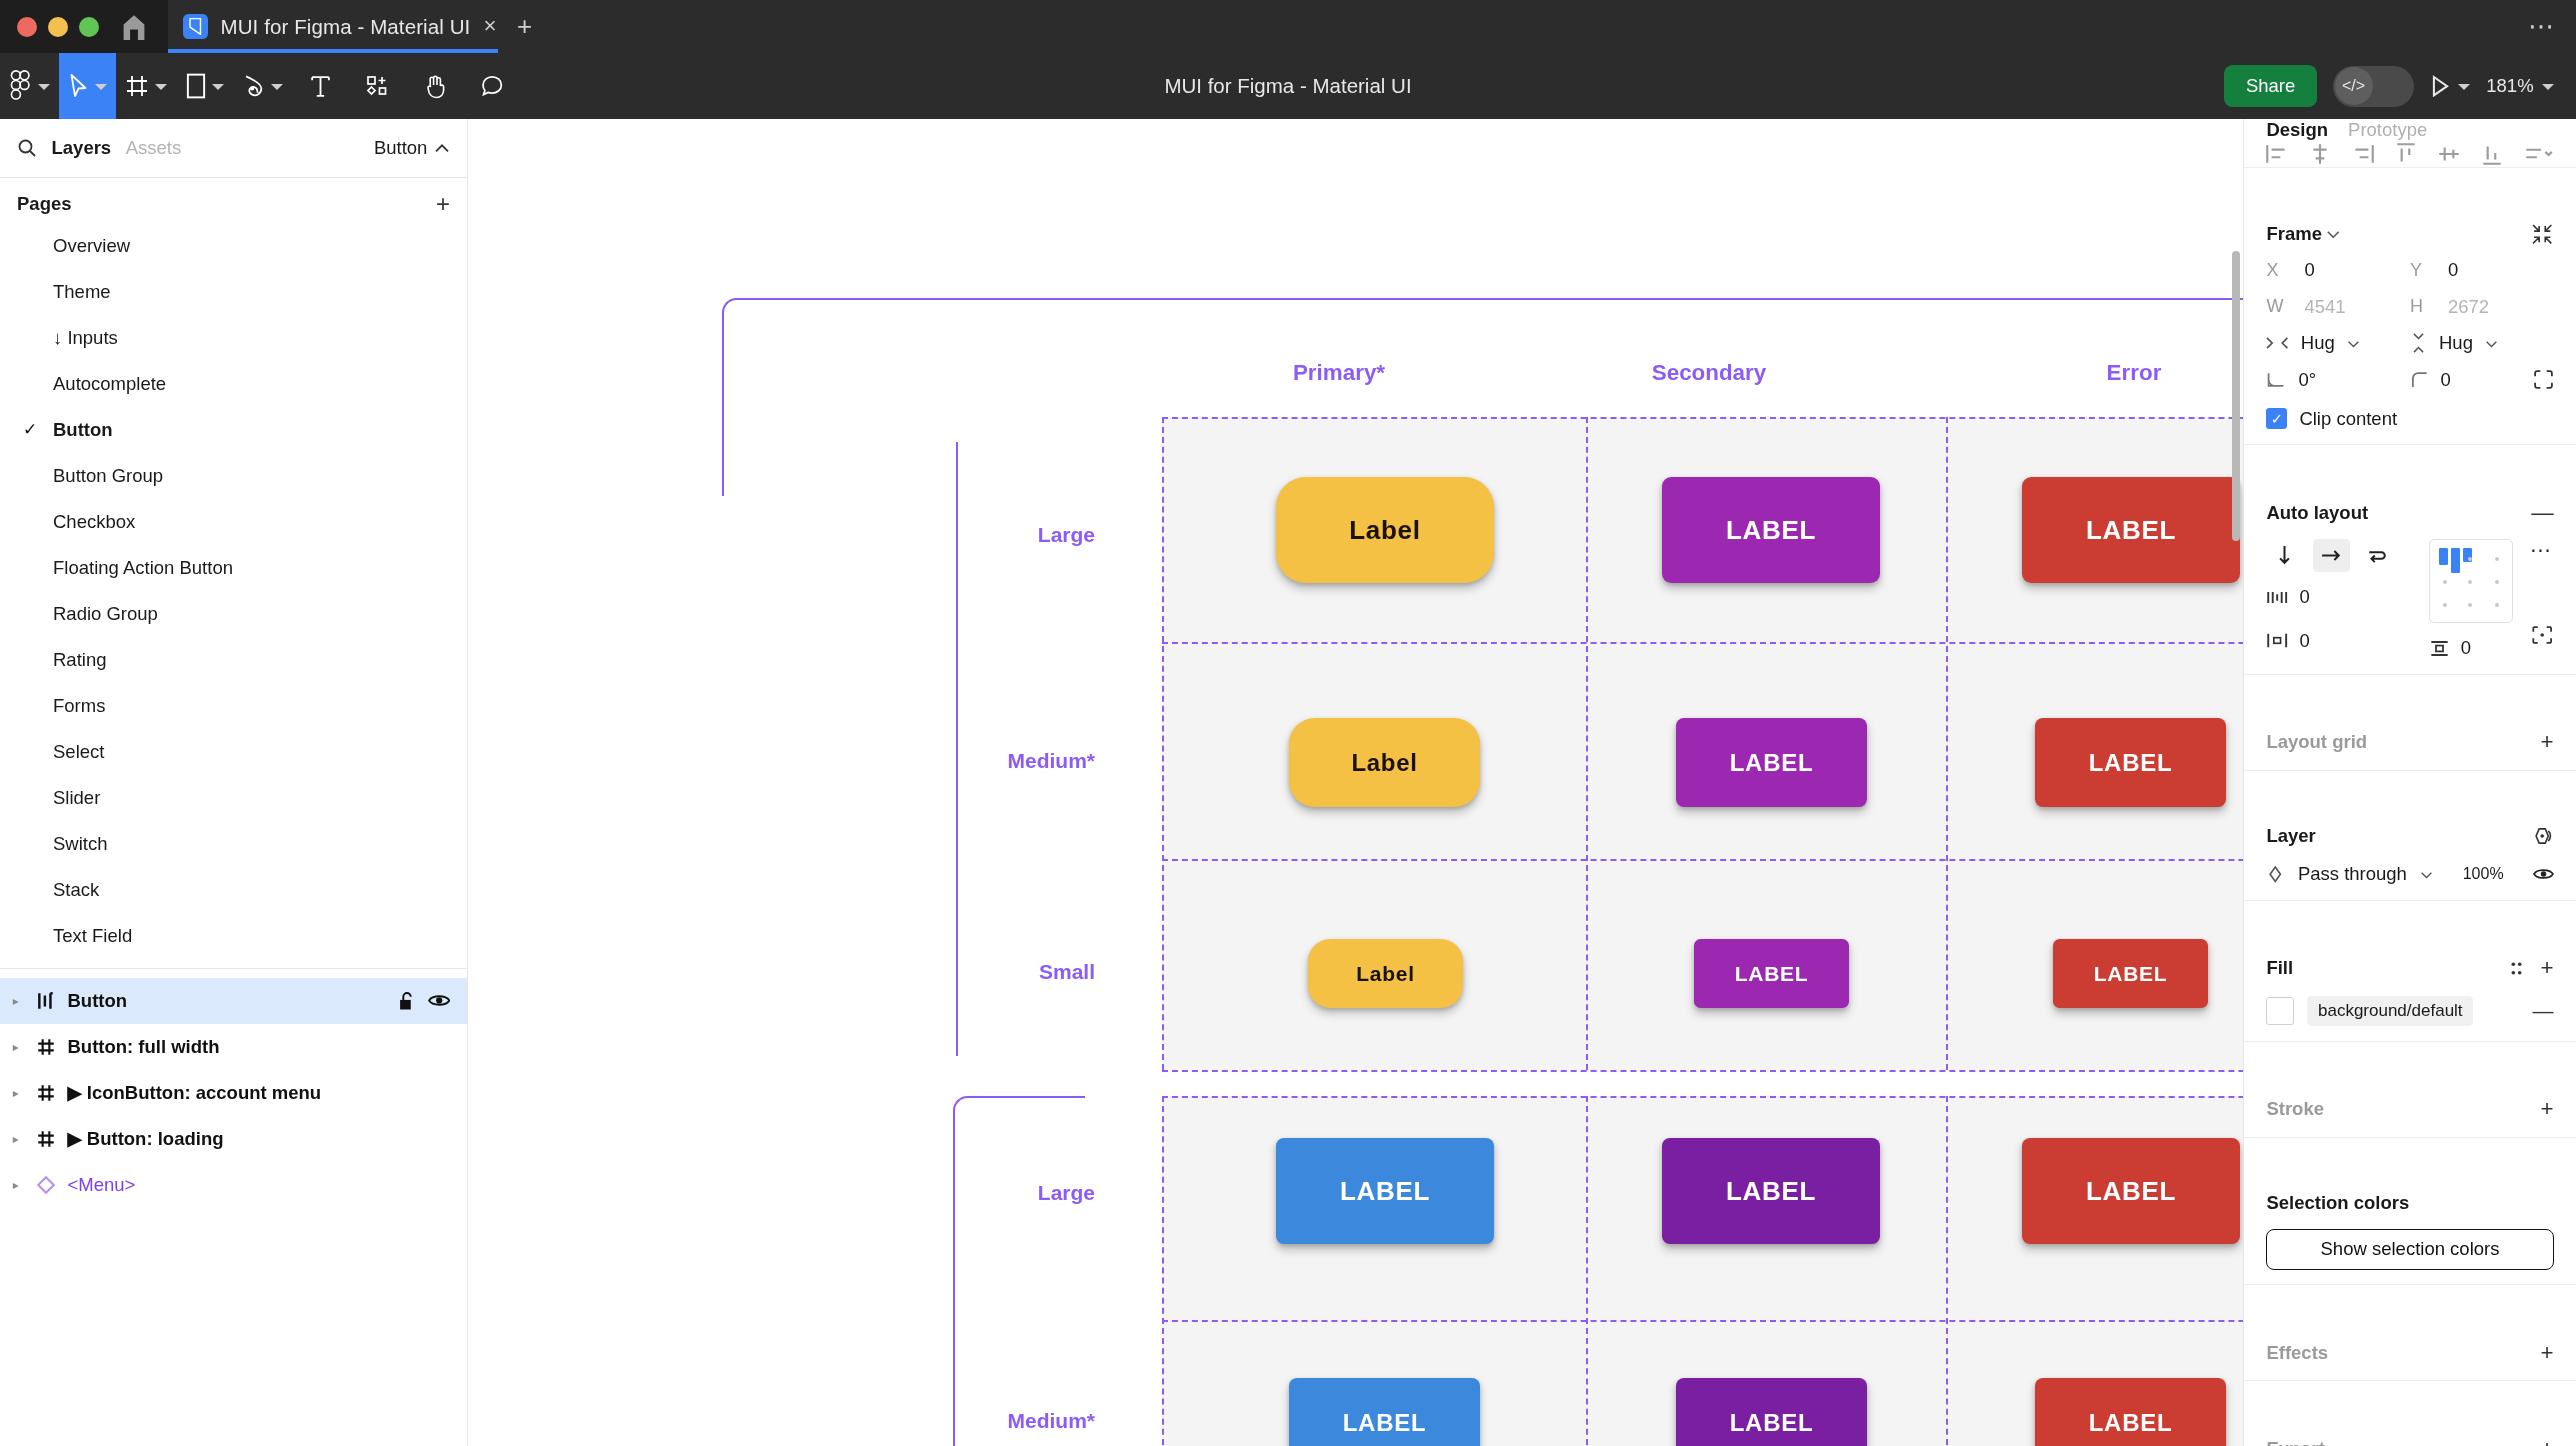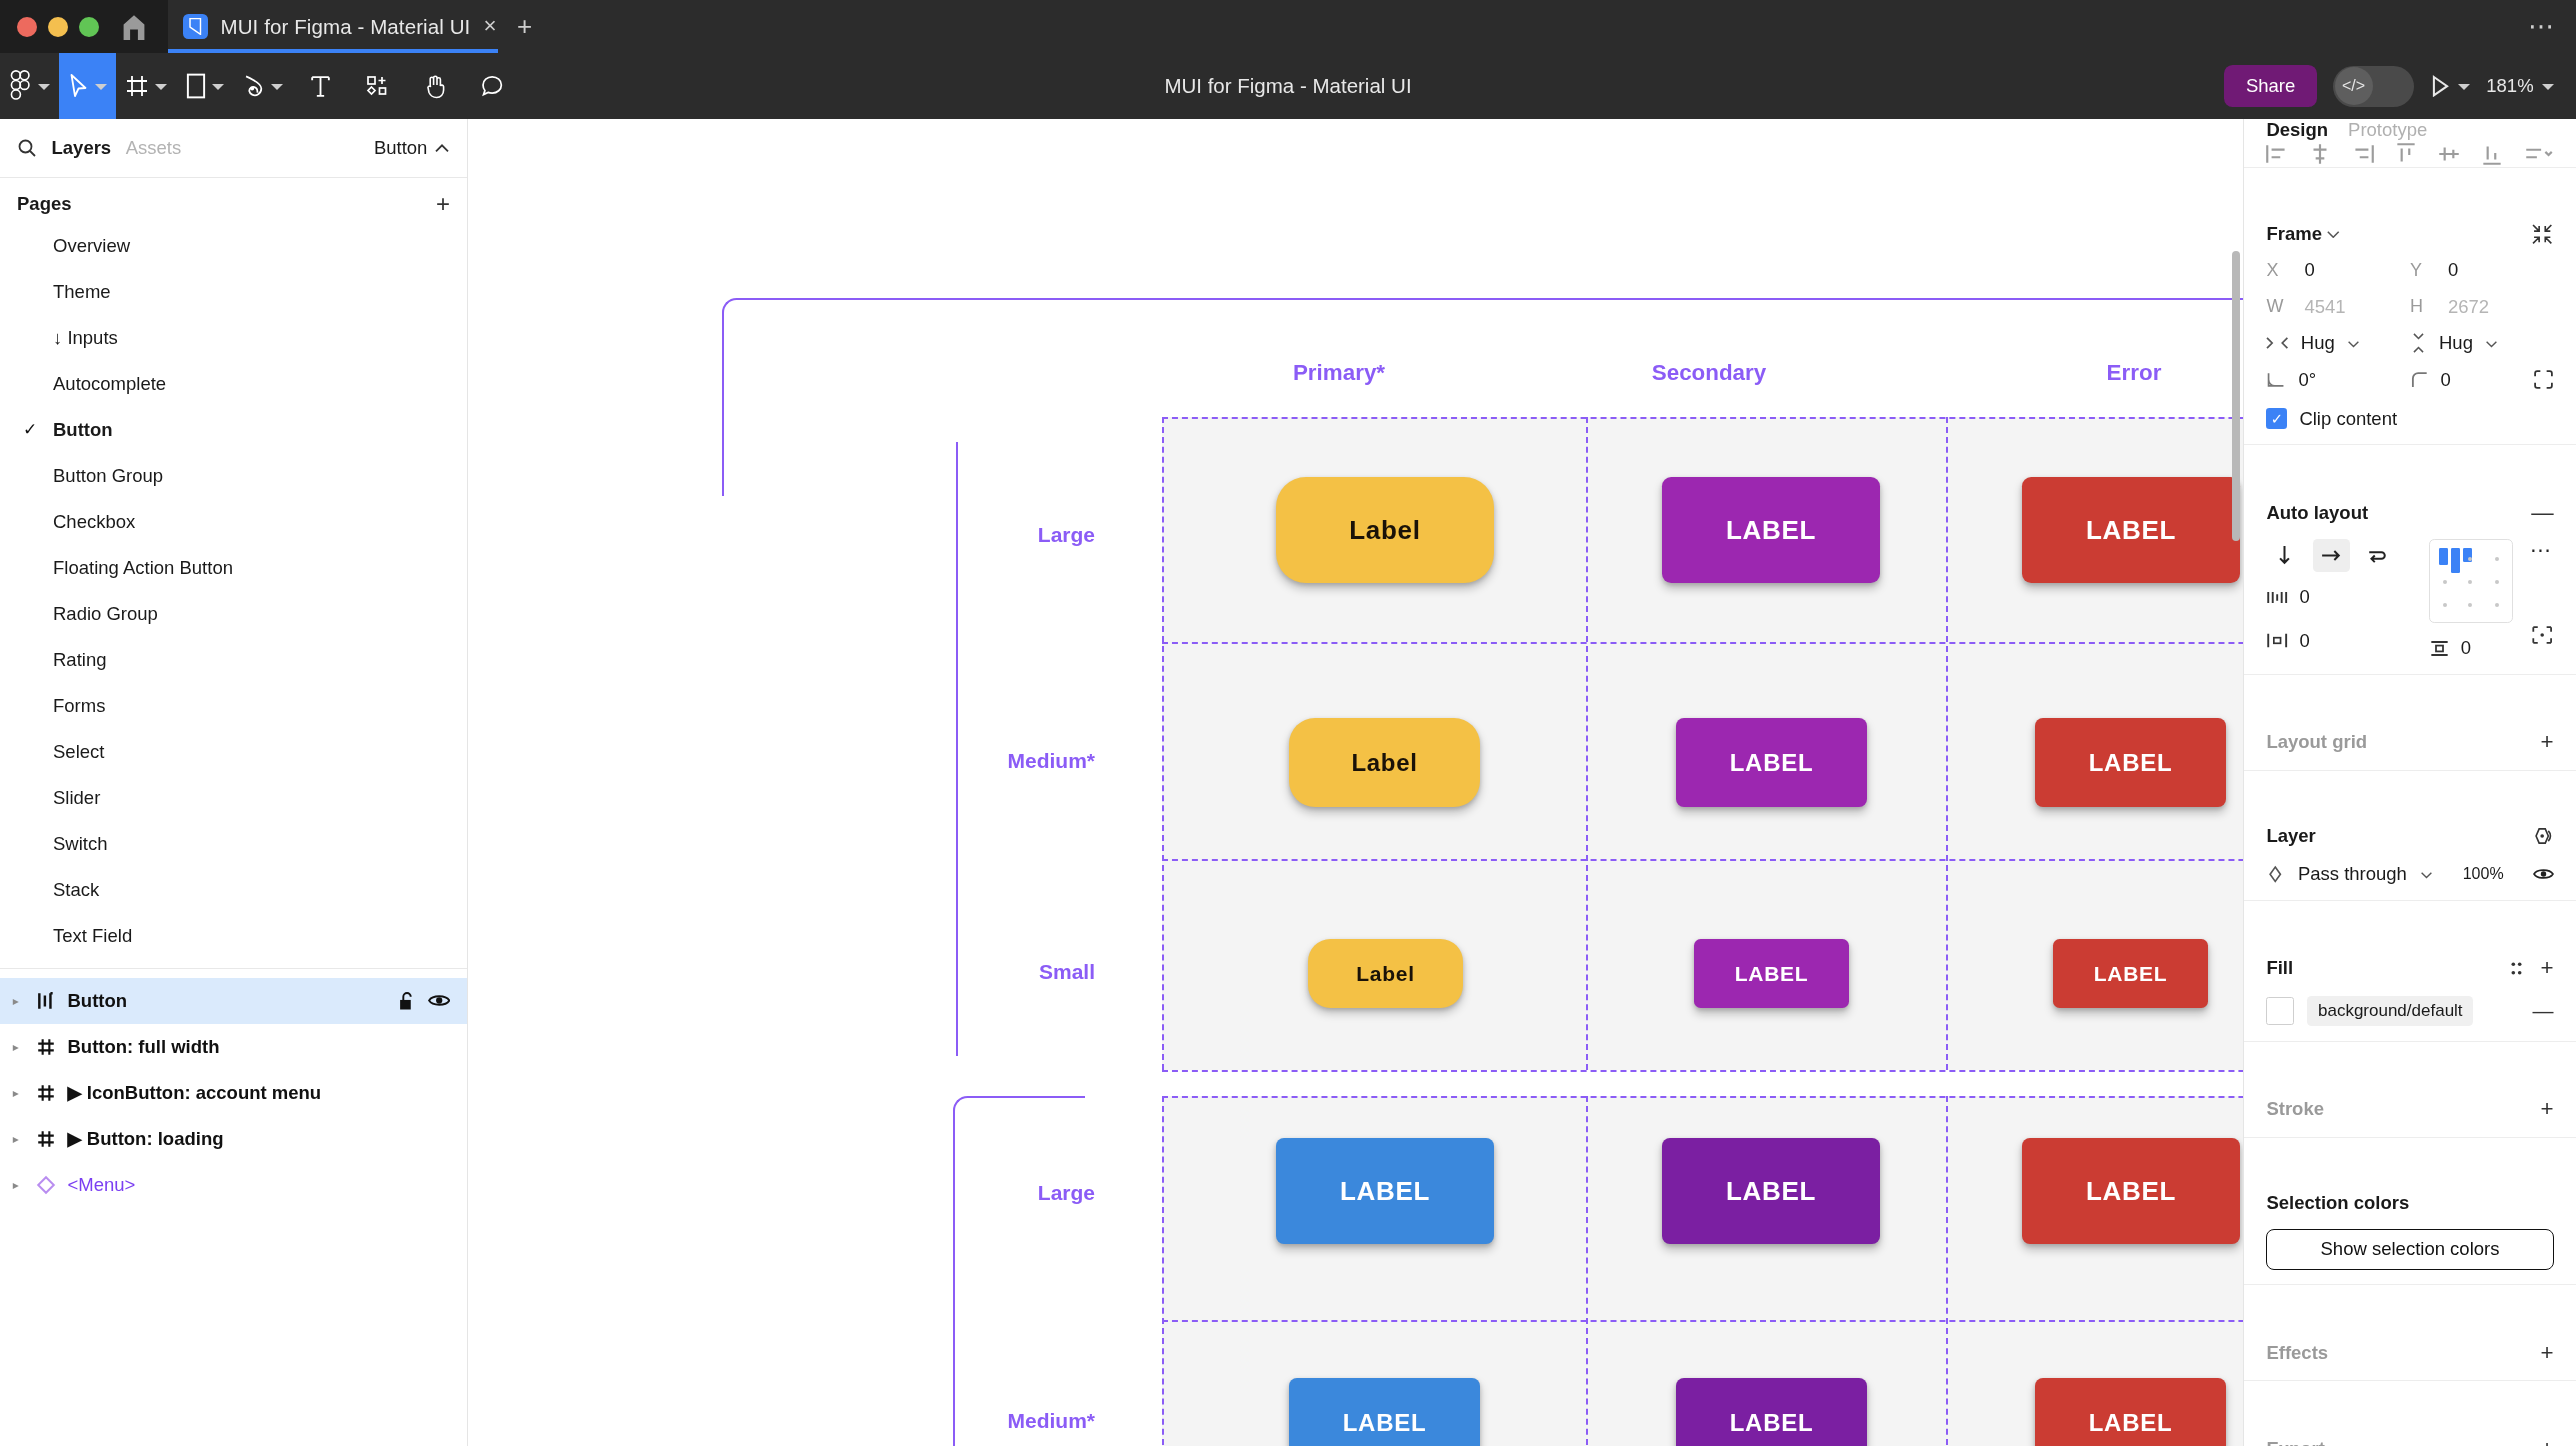--- a/index.html
+++ b/index.html
@@ -39,21 +39,21 @@
     height: 66px; min-width: 57px; display:flex; align-items:center; justify-content:center;
     gap: 6px; color: #ffffff; padding: 0 9.2px;
   }
   .tool.active { background: #3b82f6; }
   .caret { display:inline-block; width:0;height:0; border-left:6px solid transparent; border-right:6px solid transparent; border-top:6.6px solid #cfcfcf; margin-top:2.6px;}
   .doc-title {
     position:absolute; left:0; right:0; text-align:center; color:#e8e8e8; font-size: 20.5px;
     pointer-events:none;
   }
   .toolbar-right { margin-left:auto; display:flex; align-items:center; gap: 16px; padding-right: 22.4px; }
-  .share-btn { background:#701a75; color:#fff; font-size:18.5px; border-radius:8.6px; padding: 10px 22px; font-weight:500;}
+  .share-btn { background:#15803d; color:#fff; font-size:18.5px; border-radius:8.6px; padding: 10px 22px; font-weight:500;}
   .code-toggle { width: 81px; height: 41px; background:#4a4a4a; border-radius:20.5px; position:relative; }
   .code-knob { position:absolute; left:1.3px; top:1.3px; width:38px; height:38px; border-radius:50%; background:#5e5e5e;
     display:flex; align-items:center; justify-content:center; color:#e6e6e6; font-size:16px; }
   .play-wrap { display:flex; align-items:center; gap:8px; color:#e8e8e8; }
   .zoomval { color:#e8e8e8; font-size:18.5px; }
 
   
   .workspace { flex:1; display:flex; position:relative; min-height:0; }
 
   

